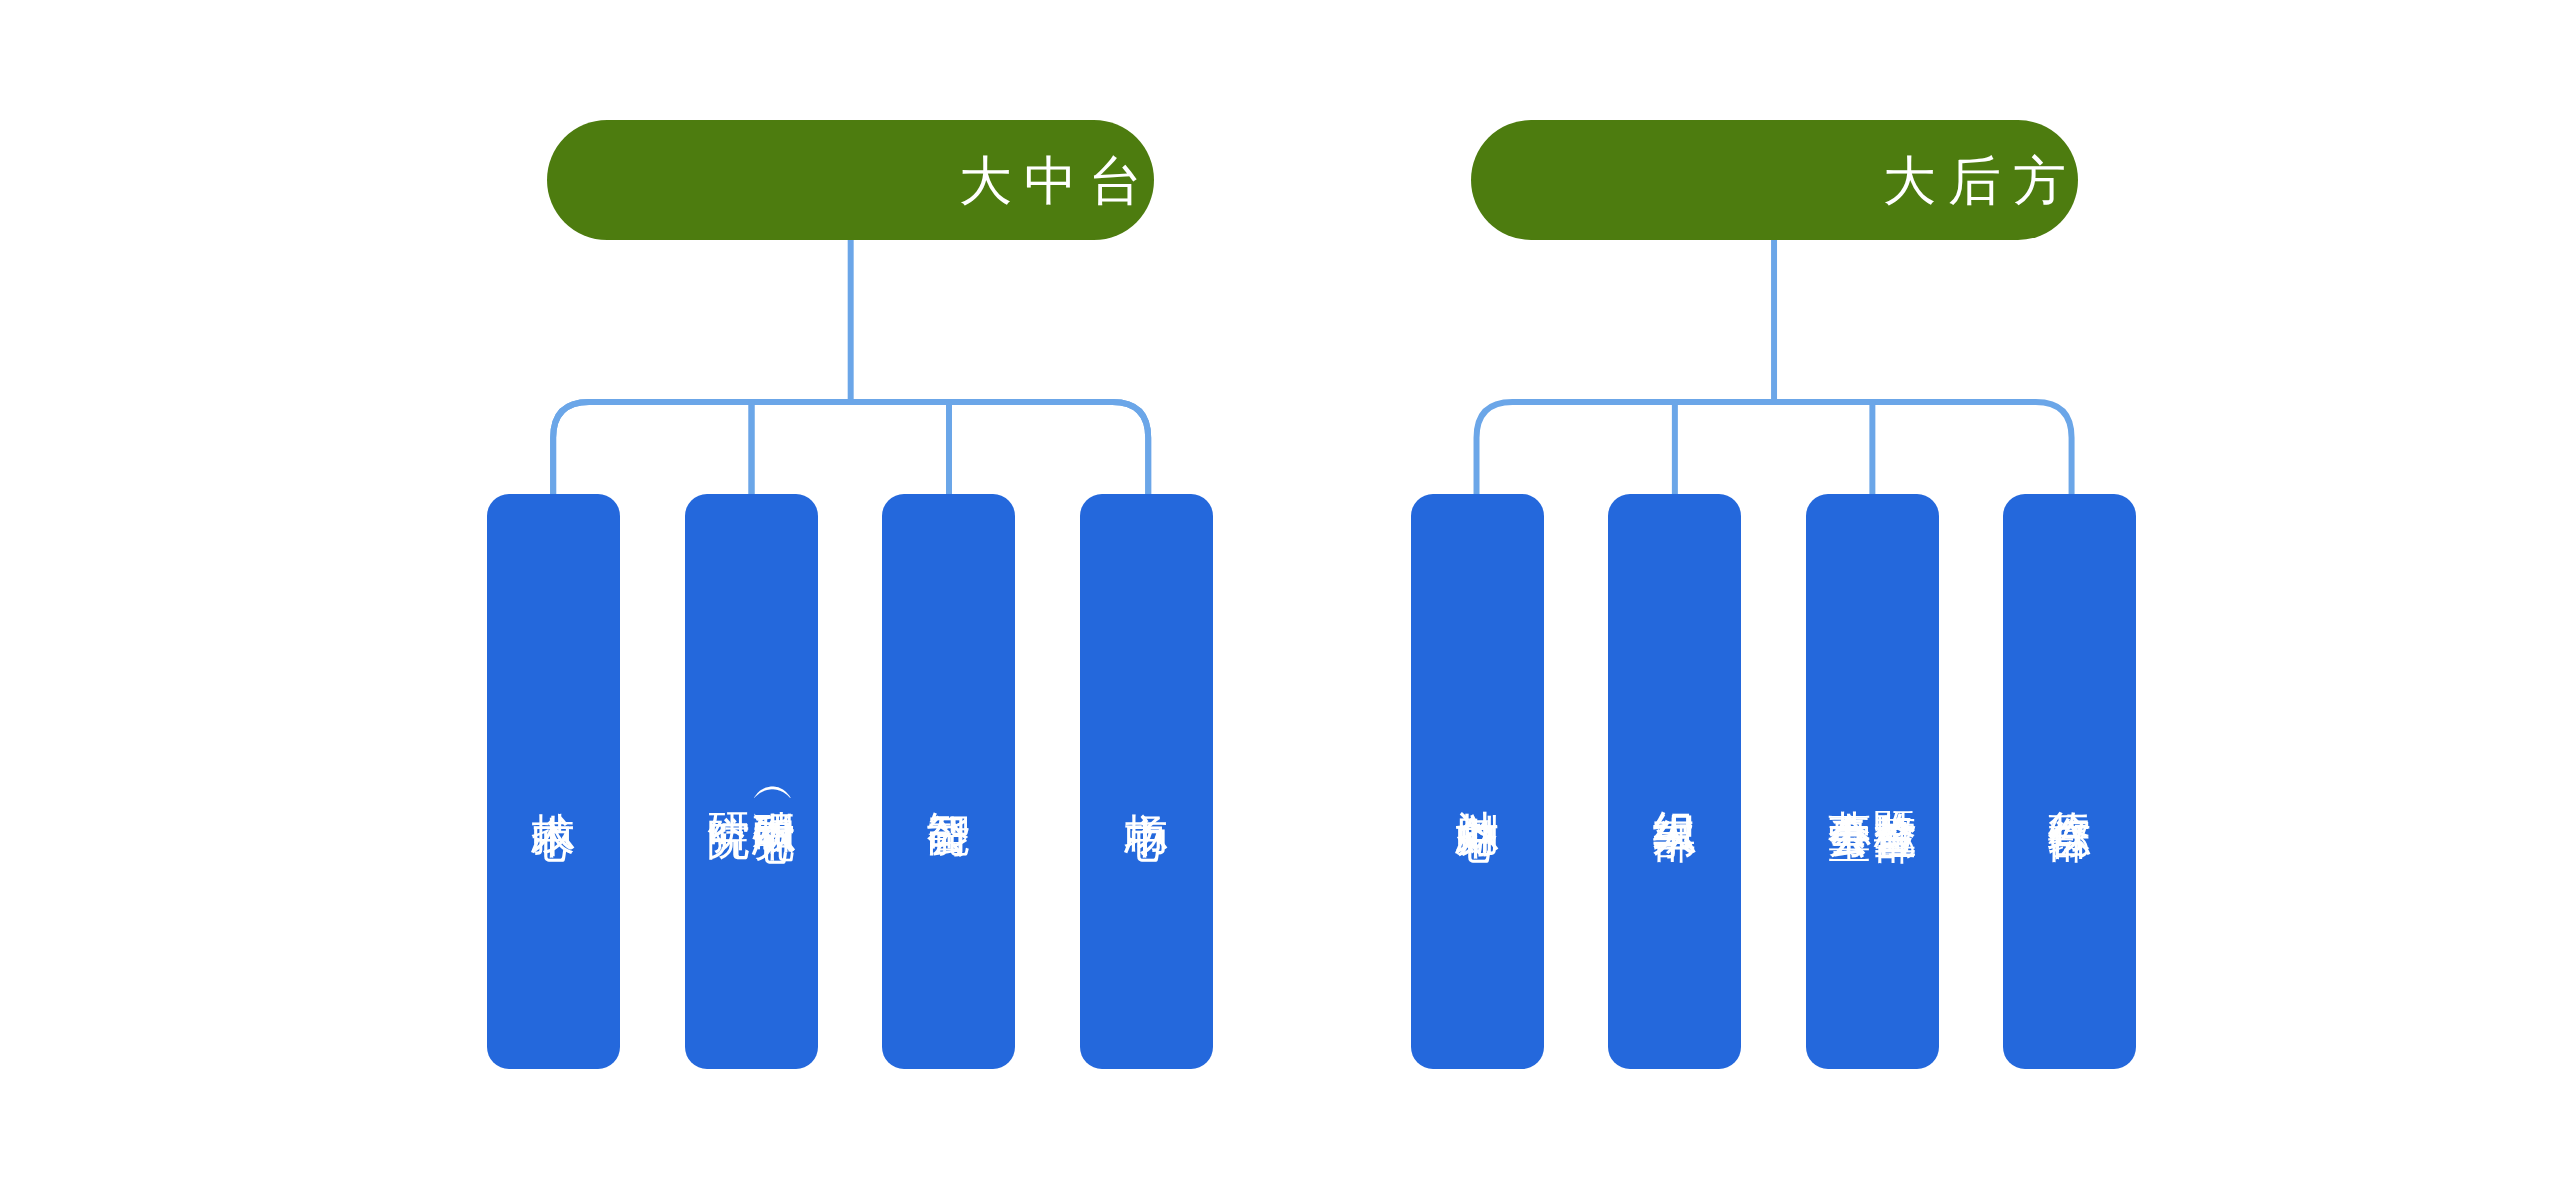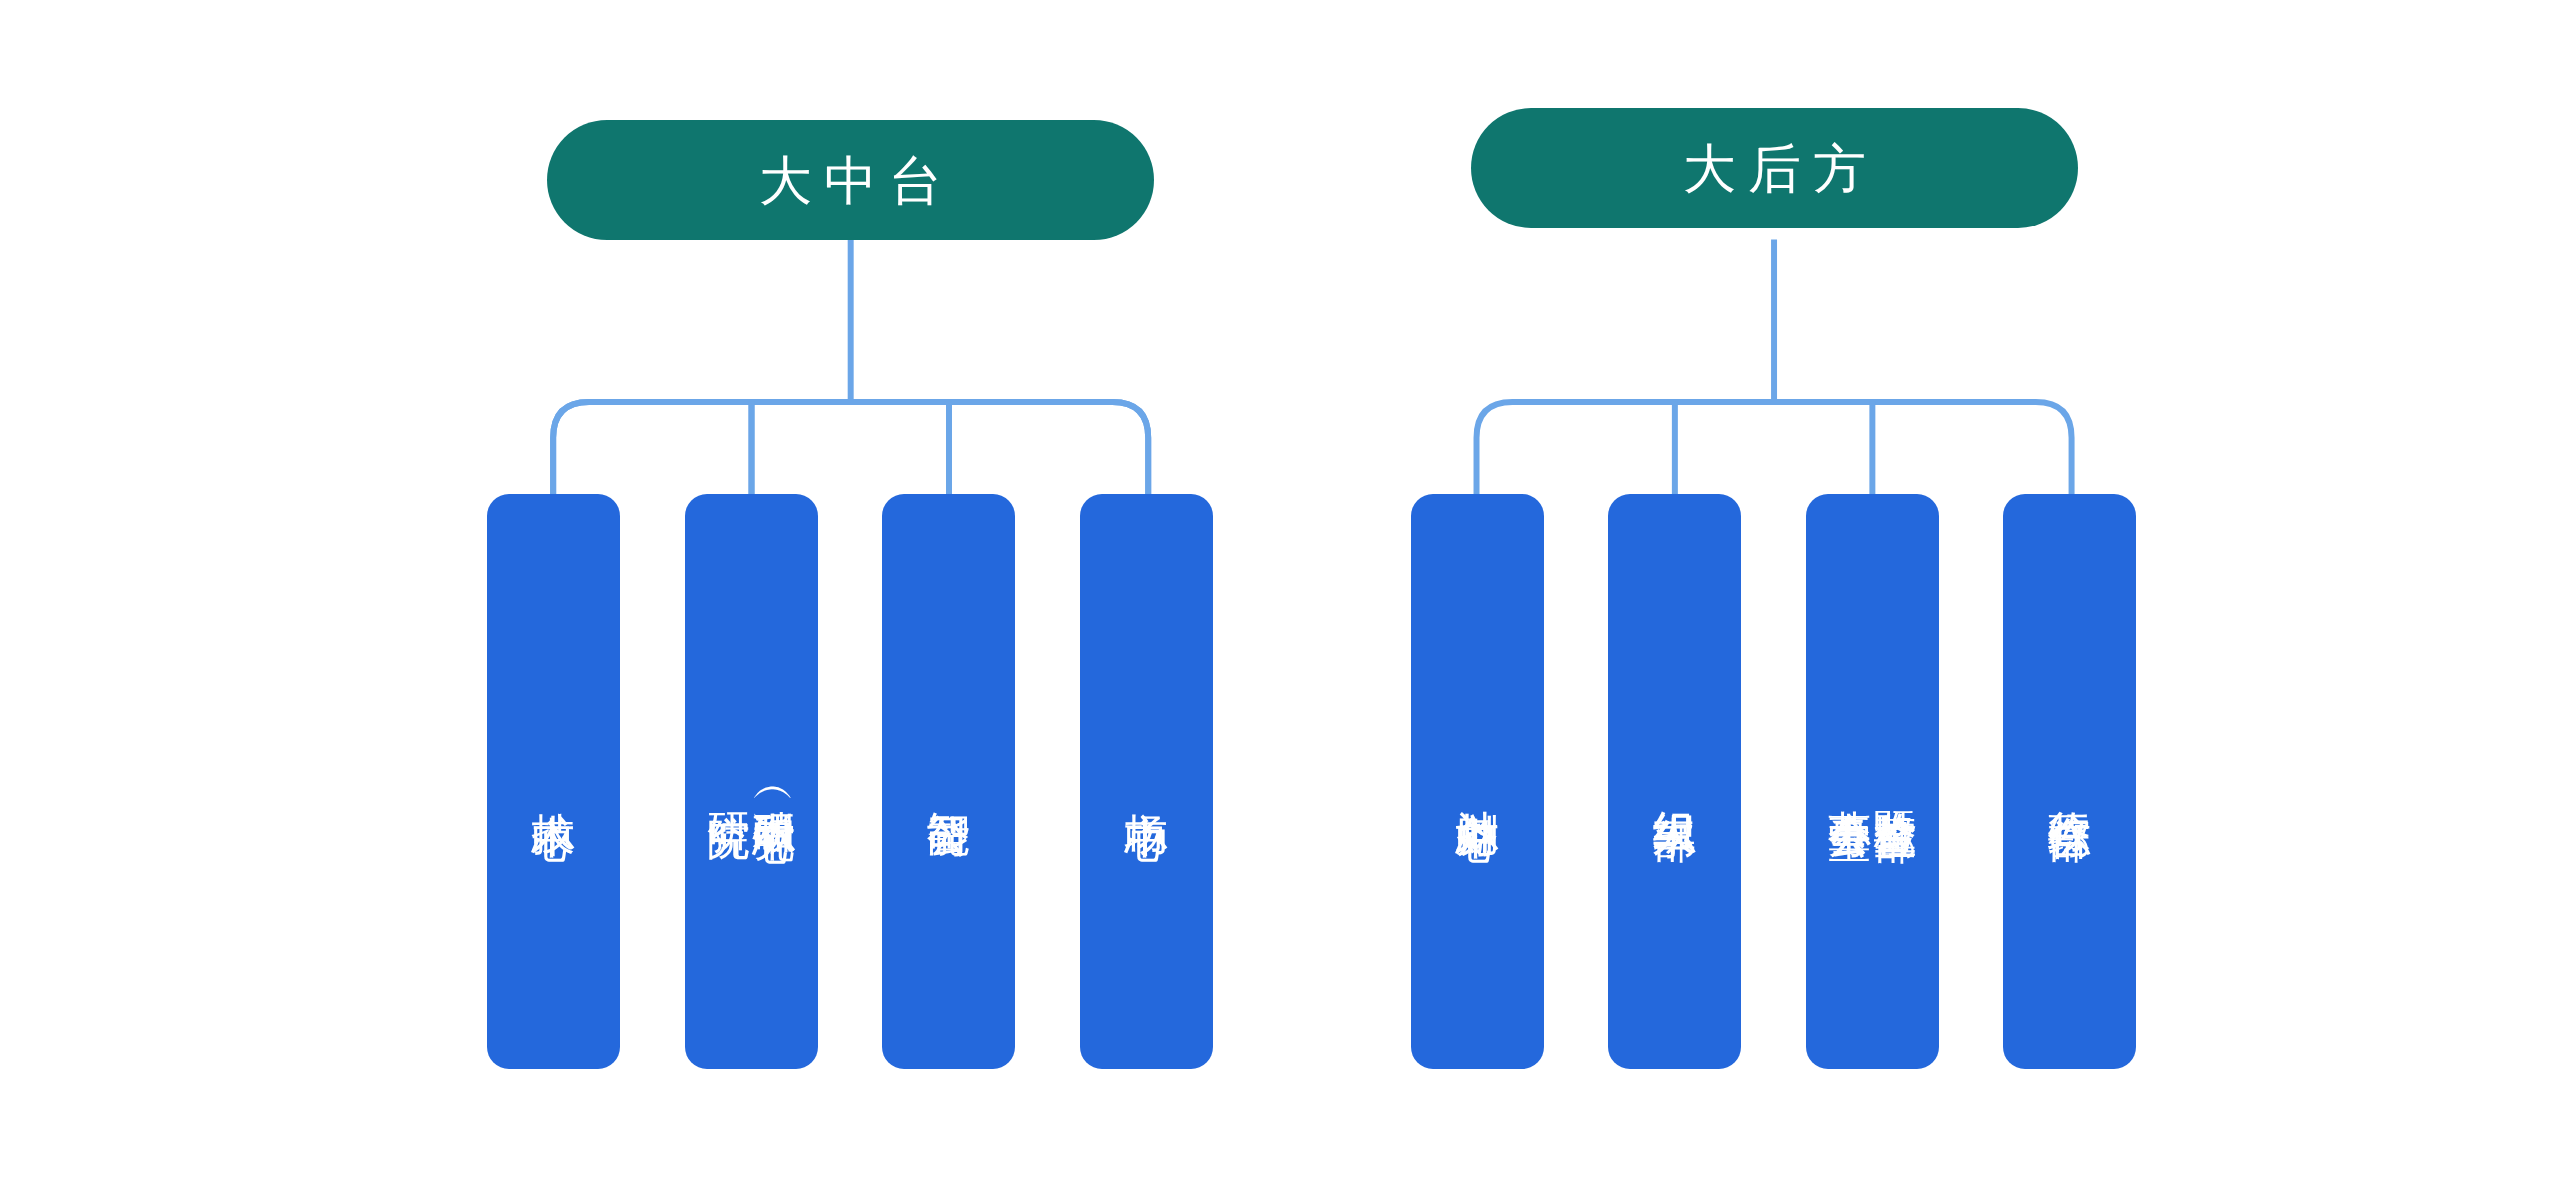--- a/index.html
+++ b/index.html
@@ -27,22 +27,22 @@
     width: 2576px;
     height: 1186px;
     pointer-events: none;
   }
 
   
   .root-pill {
     position: absolute;
     display: flex;
     align-items: center;
-    justify-content: center;
-    background: #0f766e;
+    justify-content: flex-end;
+    background: #4d7c0f;
     border-radius: 8549px;
     color: #ffffff;
     box-sizing: border-box;
   }
   .root-pill-label {
     font-size: 53px;
     letter-spacing: 12px;
     text-indent: 12px;
     line-height: 1;
     font-weight: 400;
@@ -156,21 +156,21 @@
       <span class="leaf-col single">智能公司</span>
     </div>
   </div>
 
   <div class="leaf-box" style="left:1080px; top:494px; width:133px; height:575px;">
     <div class="leaf-cols">
       <span class="leaf-col single">市场中心</span>
     </div>
   </div>
 
-  <div class="root-pill" style="left:1471px; top:108px; width:607px; height:120px;">
+  <div class="root-pill" style="left:1471px; top:120px; width:607px; height:120px;">
     <span class="root-pill-label">大后方</span>
   </div>
 
   <div class="leaf-box" style="left:1411px; top:494px; width:133px; height:575px;">
     <div class="leaf-cols">
       <span class="leaf-col single">计划财务中心</span>
     </div>
   </div>
 
   <div class="leaf-box" style="left:1608px; top:494px; width:133px; height:575px;">

